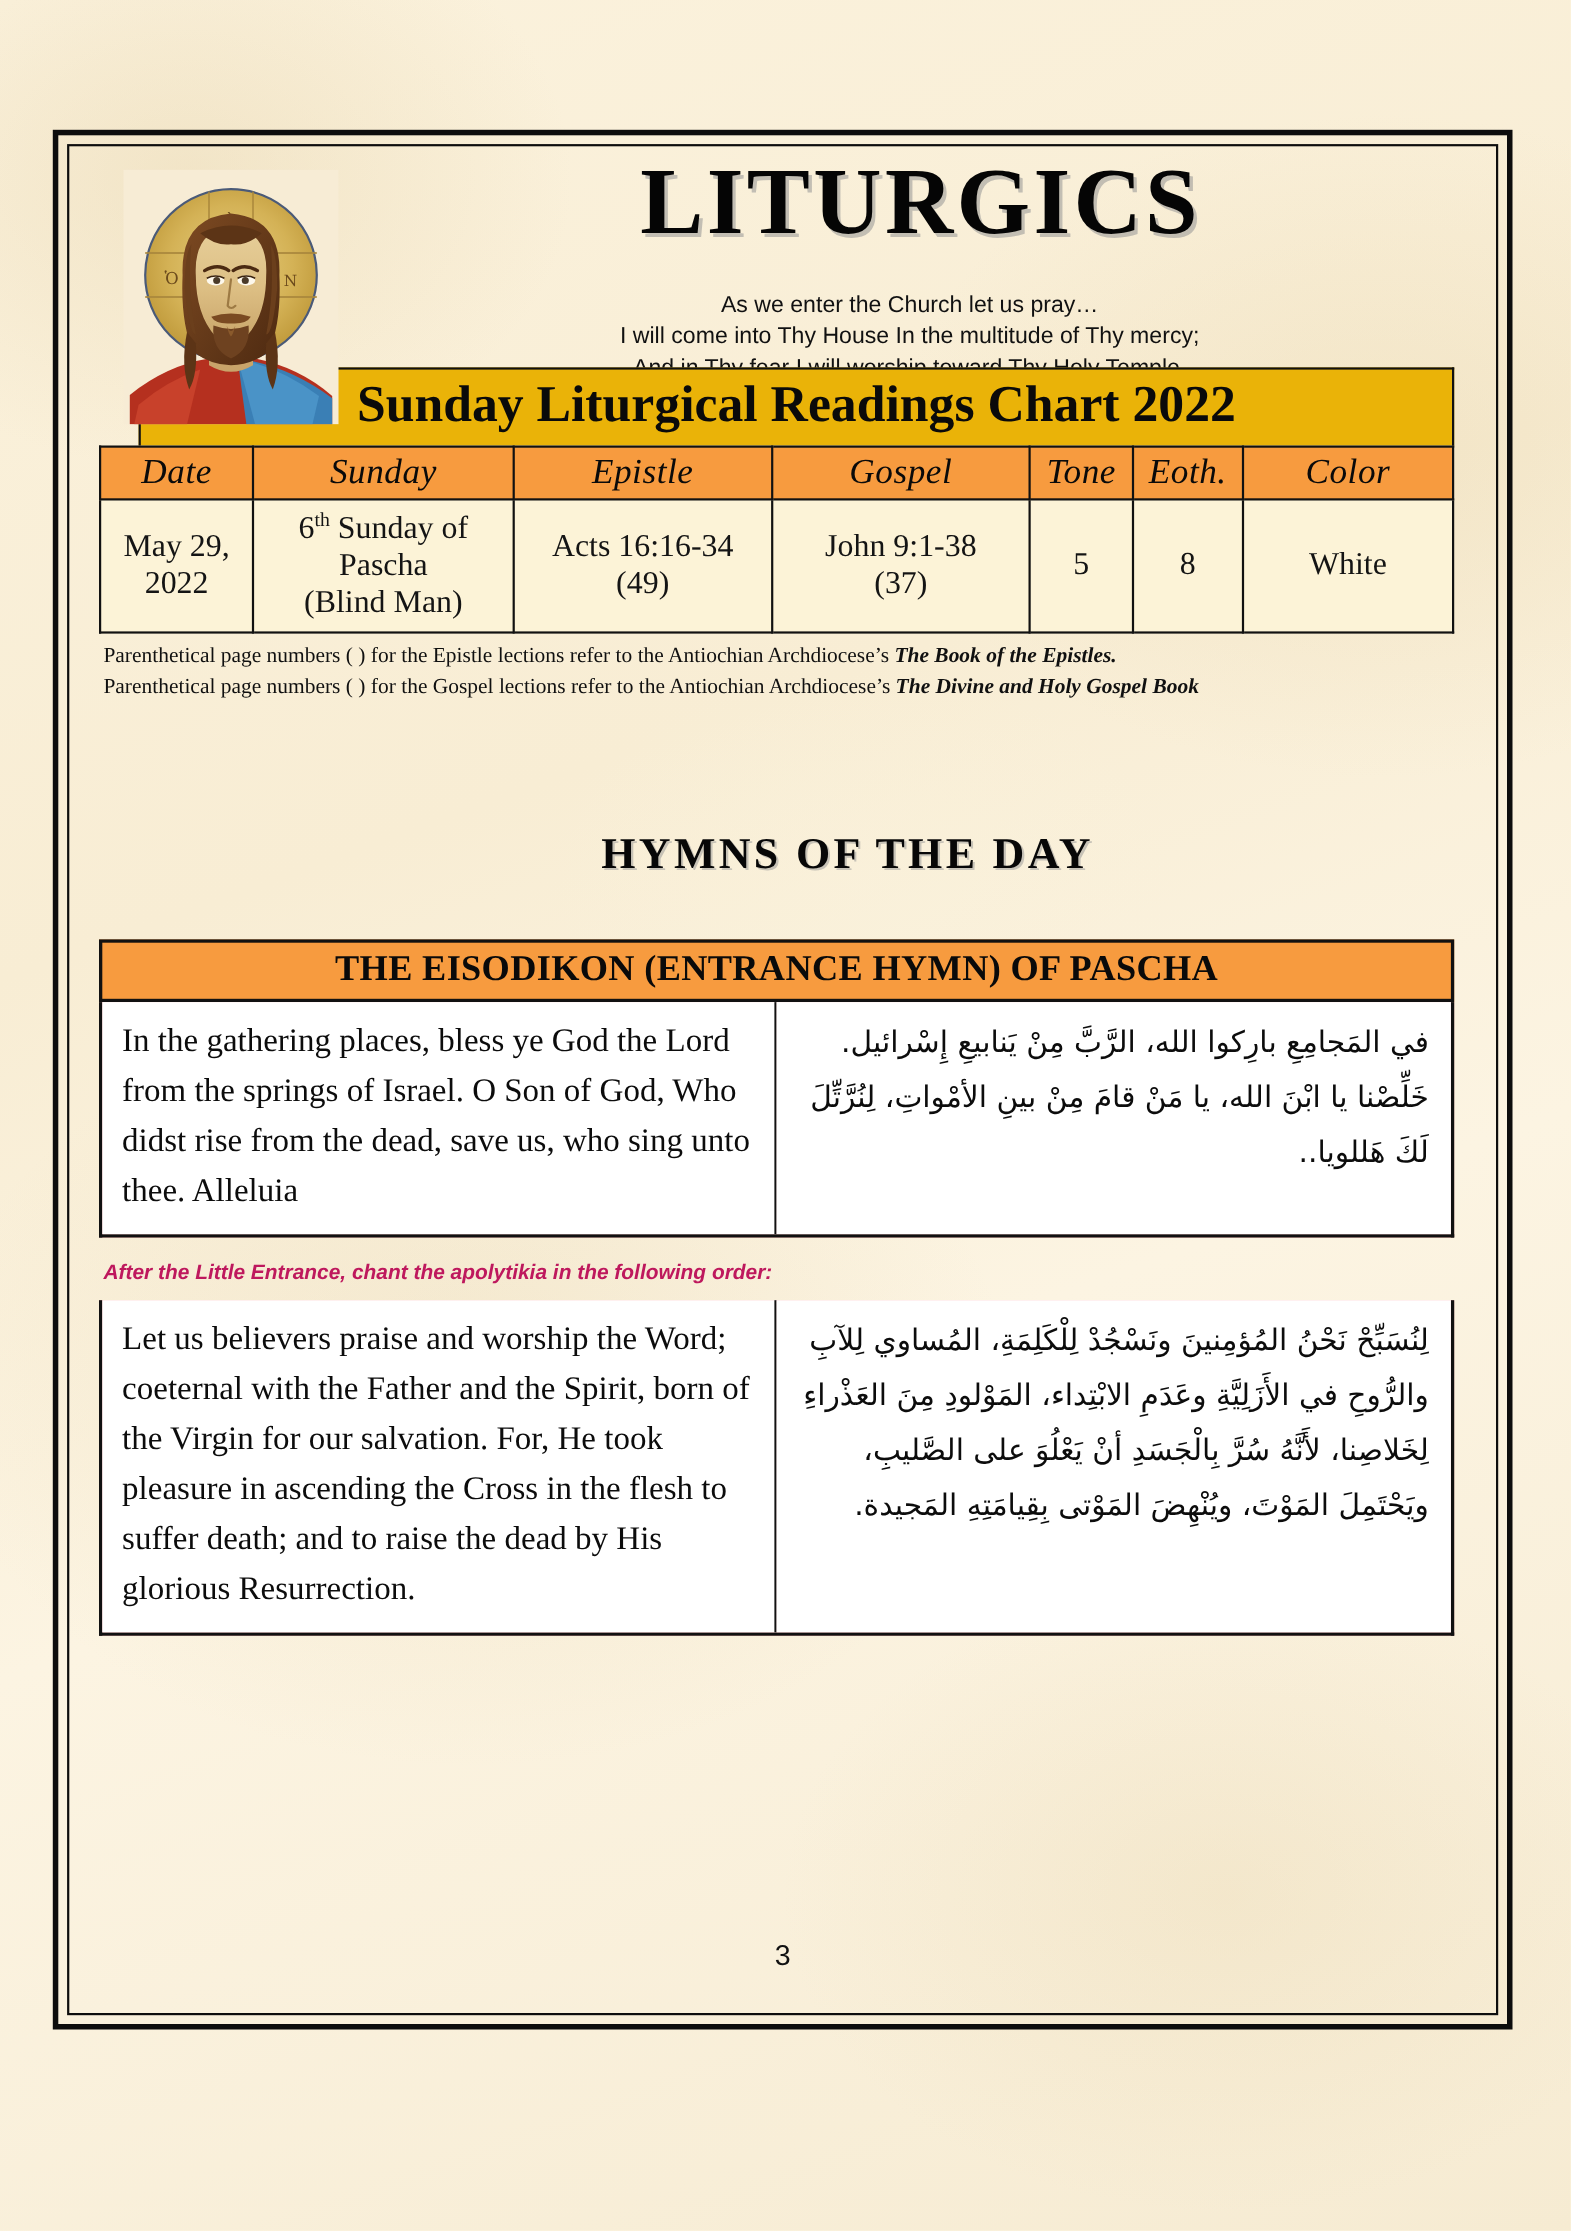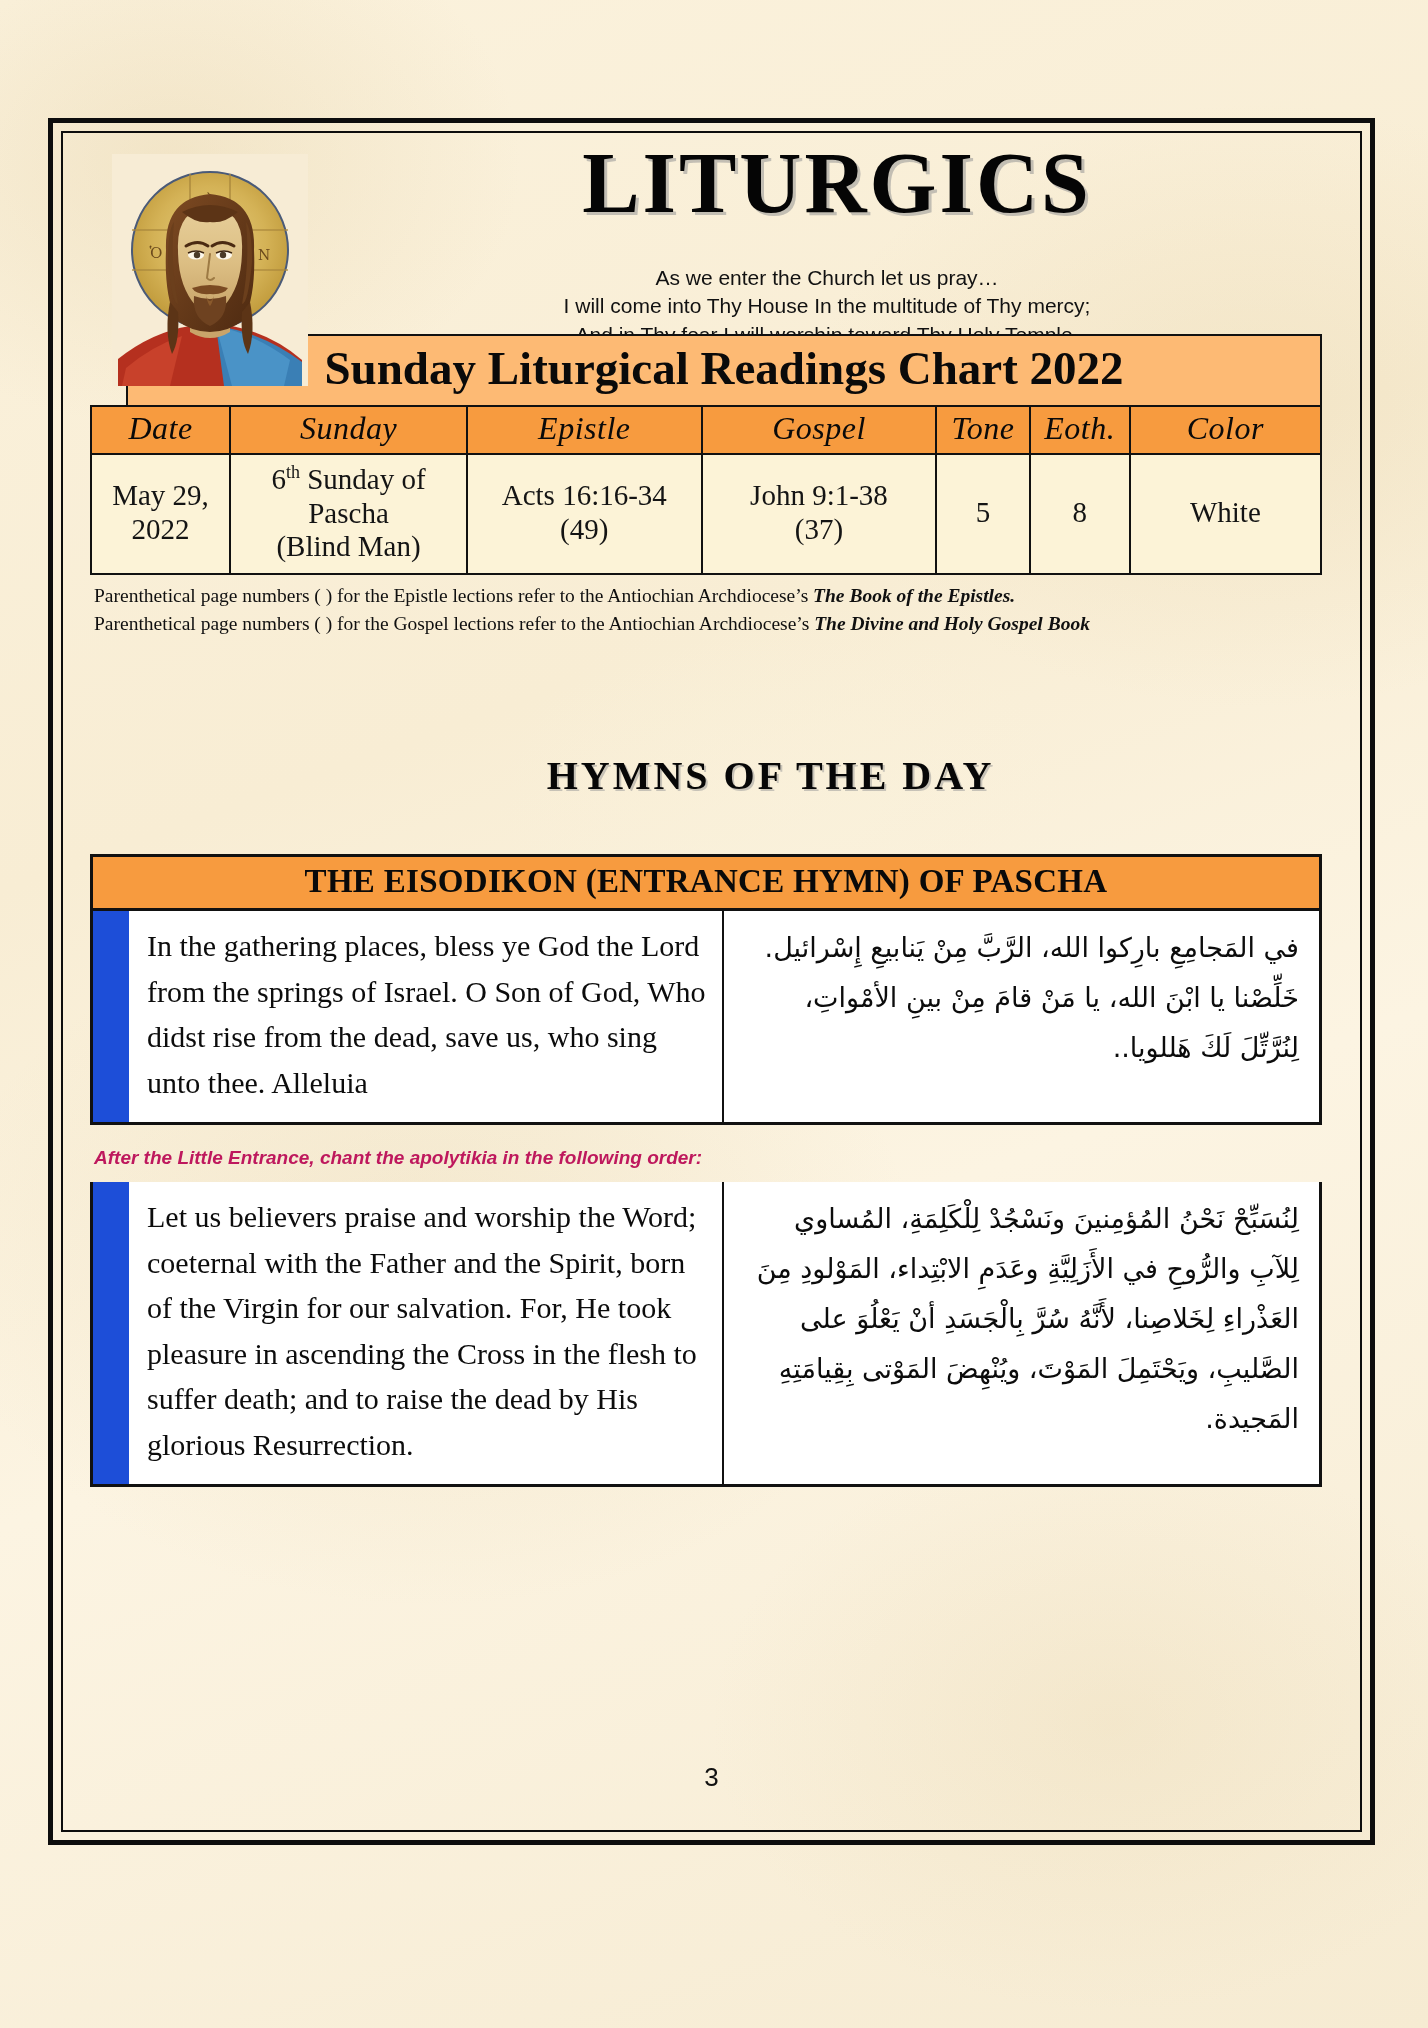--- a/index.html
+++ b/index.html
@@ -105,21 +105,21 @@
   }
 
   
   .chart-block {
     position: absolute;
     left: 28px;
     top: 202px;
     width: 1232px;
   }
   .chart-title {
-    background: #fdba74;
+    background: #eab308;
     border: 2px solid #111;
     border-bottom: none;
     text-align: center;
     font-family: "Liberation Serif", serif;
     font-size: 47px;
     font-weight: bold;
     letter-spacing: 0px;
     color: #0a0a0a;
     padding: 8px 0 12px 0;
     line-height: 1.05;
@@ -214,22 +214,21 @@
     font-size: 33px;
     letter-spacing: 0.3px;
     color: #0a0a0a;
     padding: 6px 0 9px 0;
     line-height: 1.1;
   }
   .hymn-body {
     display: flex;
     border: 3px solid #111;
     border-top: none;
-    background: #1d4ed8;
-    padding-left: 36px;
+    background: #fca5a5;
   }
   .hymn-en {
     flex: 0 0 50%;
     box-sizing: border-box;
     border-right: 2px solid #111;
     padding: 12px 16px 16px 18px;
     font-family: "Liberation Serif", serif;
     font-size: 30px;
     color: #0c0c0c;
     line-height: 1.52;

